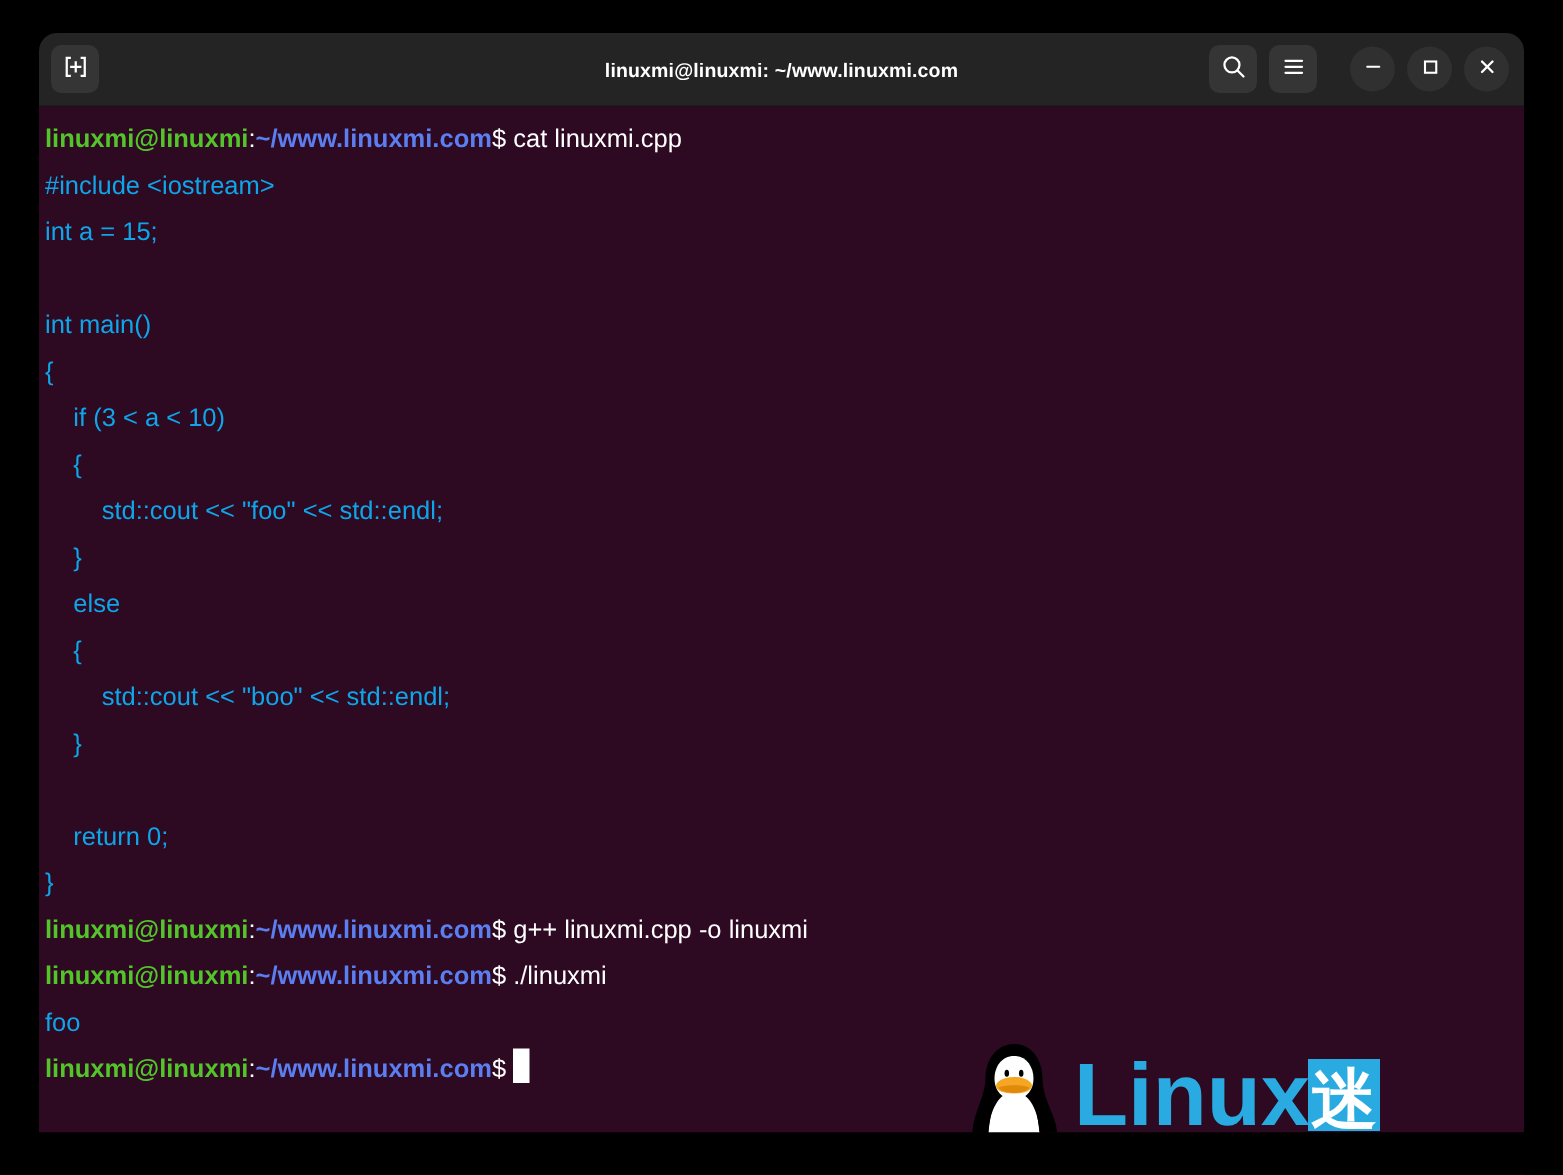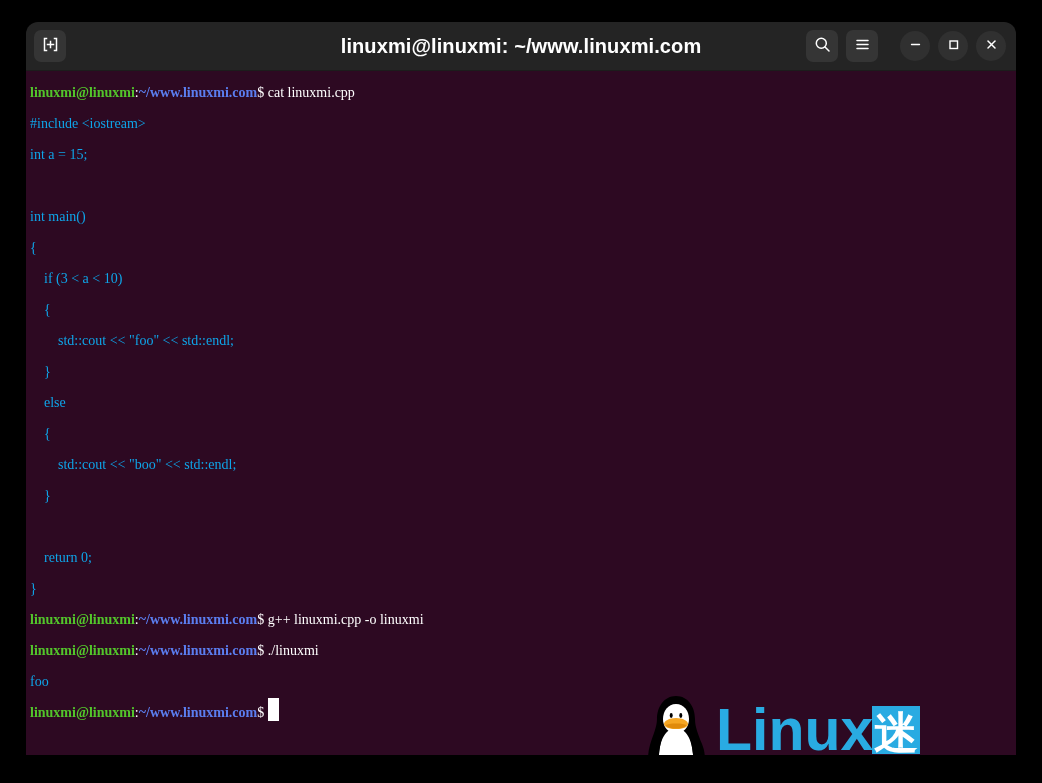--- a/index.html
+++ b/index.html
@@ -63,21 +63,21 @@
     cursor: pointer;
     flex: 0 0 auto;
     border: none;
     padding: 0;
   }
   #title-text {
     position: absolute;
     left: 0; right: 0;
     text-align: center;
     font-family: "Liberation Sans", sans-serif;
-    font-size: 20px;
+    font-size: 13px;
     font-weight: bold;
     color: #ffffff;
     pointer-events: none;
     letter-spacing: 0.1px;
   }
   #tb-left { display: flex; gap: 6px; z-index: 2; }
   #tb-right {
     margin-left: auto;
     display: flex;
     align-items: center;
@@ -89,22 +89,22 @@
 
   
   #terminal-body {
     flex: 1 1 auto;
     background: #2D0922;
     position: relative;
     padding: 6px 0 0 2px;
     overflow: hidden;
   }
   #screen {
-    font-family: Liberation Serif, serif;
-    font-size: 14px;
+    font-family: Liberation Sans, sans-serif;
+    font-size: 17px;
     line-height: 31px;
     color: #ffffff;
     white-space: pre;
     padding-left: 2px;
     position: relative;
     z-index: 2;
   }
   .line { height: 31px; }
   .user { color: #53C52B; font-weight: bold; }
   .colon { color: #ffffff; }

